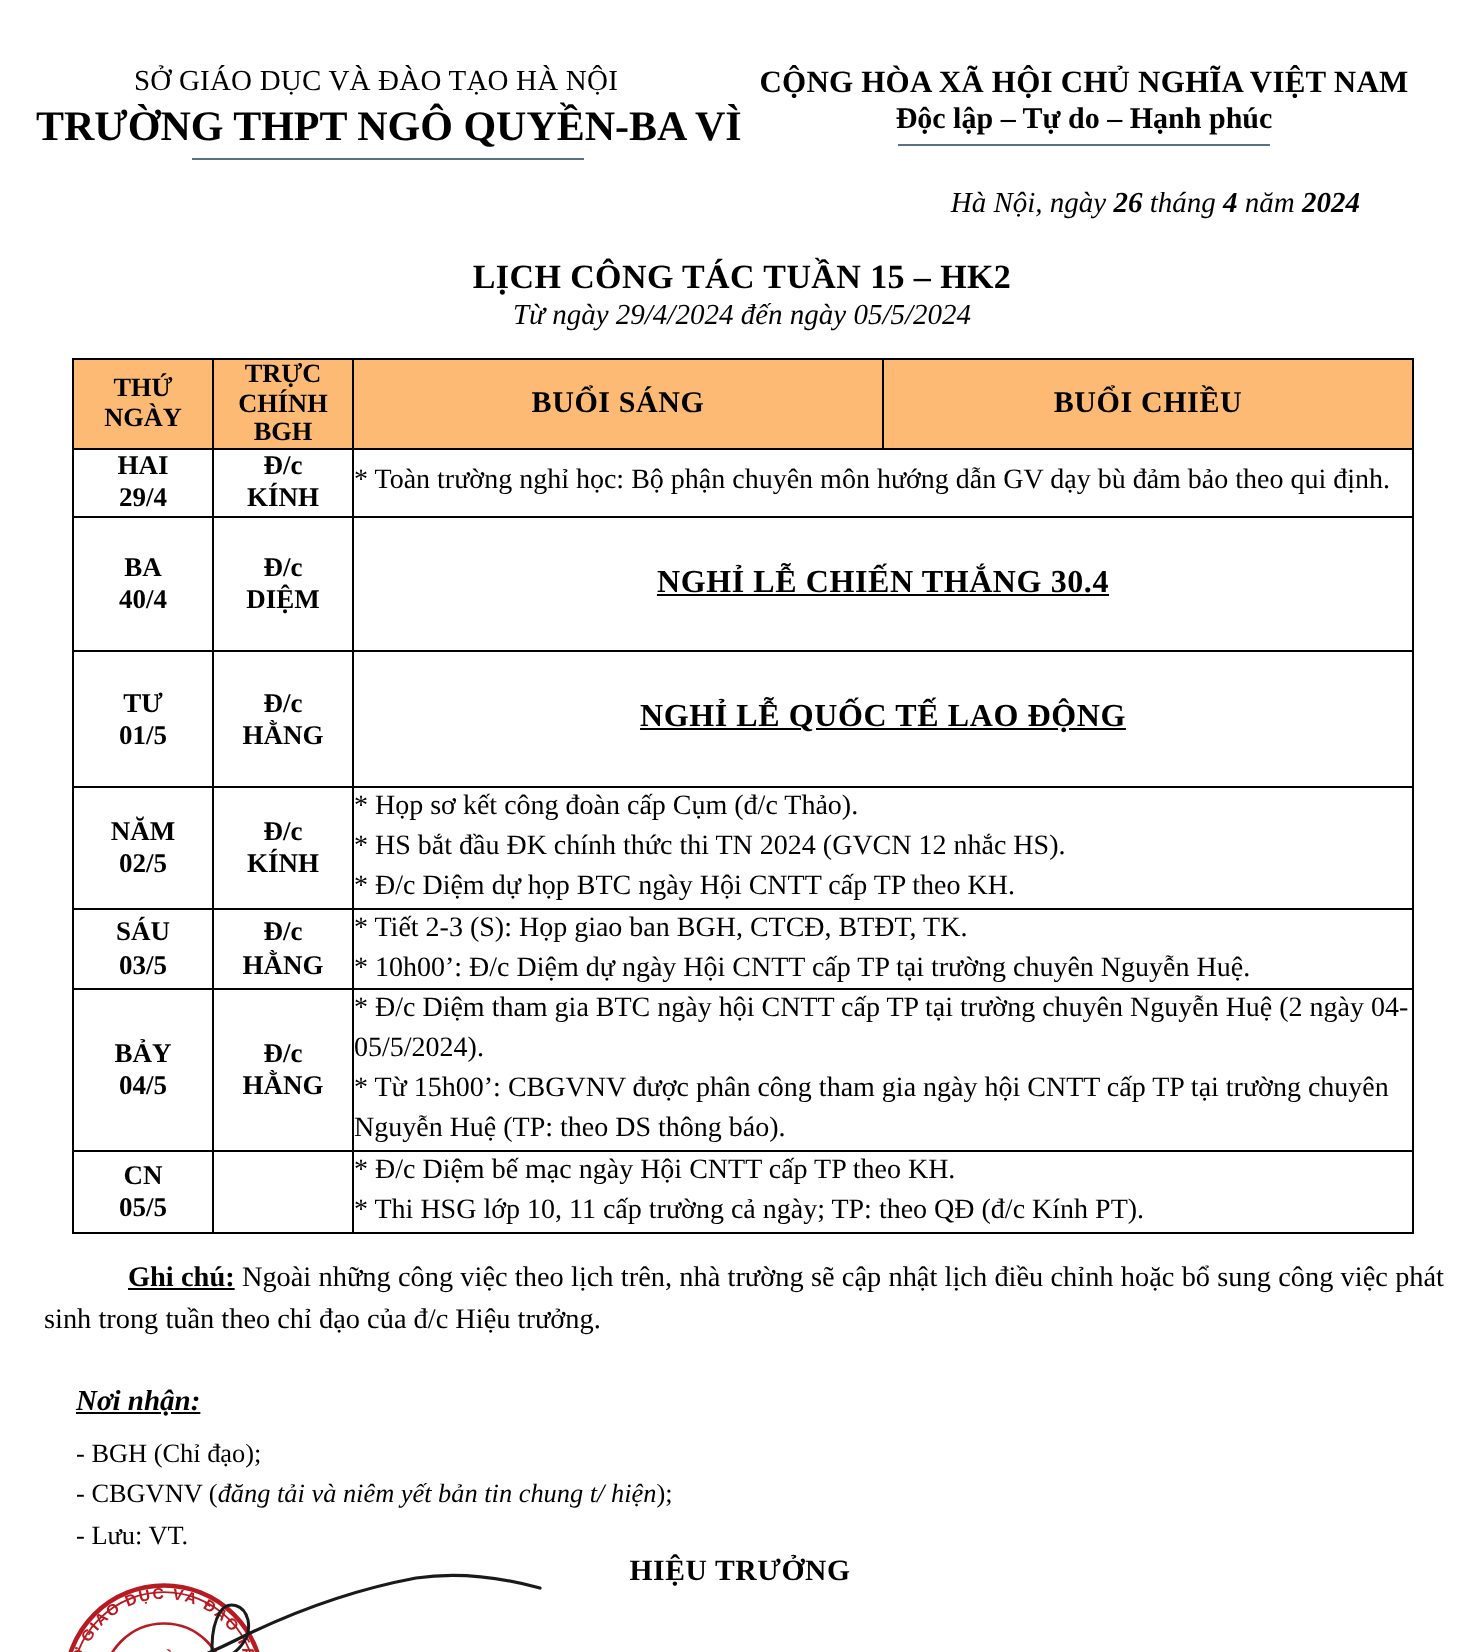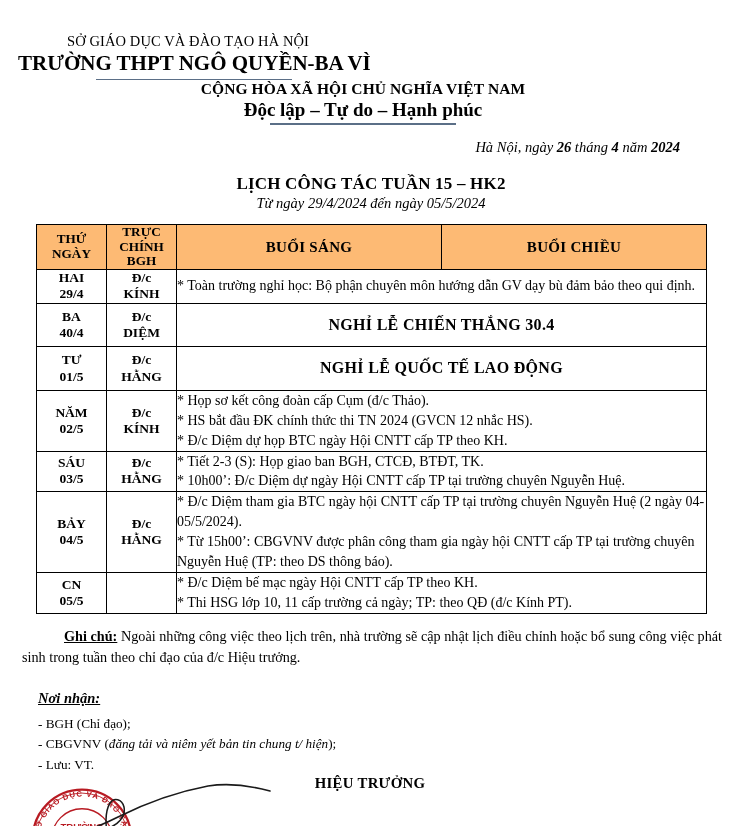--- a/index.html
+++ b/index.html
@@ -19,21 +19,21 @@
   .page {
     position: relative;
     width: 742px;
     height: 826px;
     box-sizing: border-box;
   }
 
   
   .doc-header {
     display: flex;
-    flex-direction: column;
+    flex-direction: row;
     padding-top: 33px;
   }
   .hdr-left {
     width: 340px;
     margin-left: 18px;
     text-align: center;
   }
   .hdr-right {
     flex: 1;
     text-align: center;
@@ -50,21 +50,21 @@
     margin-top: 1px;
     white-space: nowrap;
     display: inline-block;
     position: relative;
   }
   .hdr-right .hdr-line1 {
     font-size: 15.5px;
     font-weight: bold;
   }
   .hdr-right .hdr-line2 {
-    font-size: 19px;
+    font-size: 15px;
     font-weight: bold;
   }
   .ul-rule {
     display: block;
     height: 1.4px;
     background: #5b6f87;
     margin: 2.5px auto 0 auto;
   }
   .hdr-left .ul-rule { width: 196px; }
   .hdr-right .ul-rule { width: 186px; }
@@ -142,21 +142,22 @@
     padding: 5px 6px 5px 8px;
     font-size: 14px;
     line-height: 1.42;
     vertical-align: middle;
   }
   td.content-cell.holiday {
     text-align: center;
     font-weight: bold;
     font-size: 16px;
     letter-spacing: .3px;
-    padding: 10px 4px;
+    padding: 22px 4px;
+    text-decoration: underline;
   }
   .bullet-line { white-space: normal; }
 
   
   .note {
     margin: 12px 20px 0 22px;
     font-size: 14.2px;
     line-height: 1.48;
     text-align: justify;
     text-indent: 42px;

